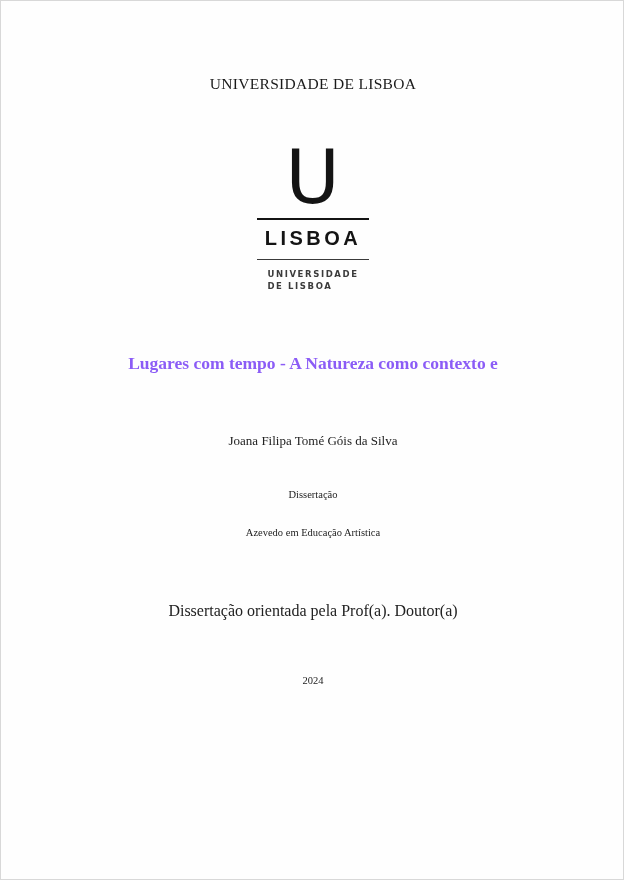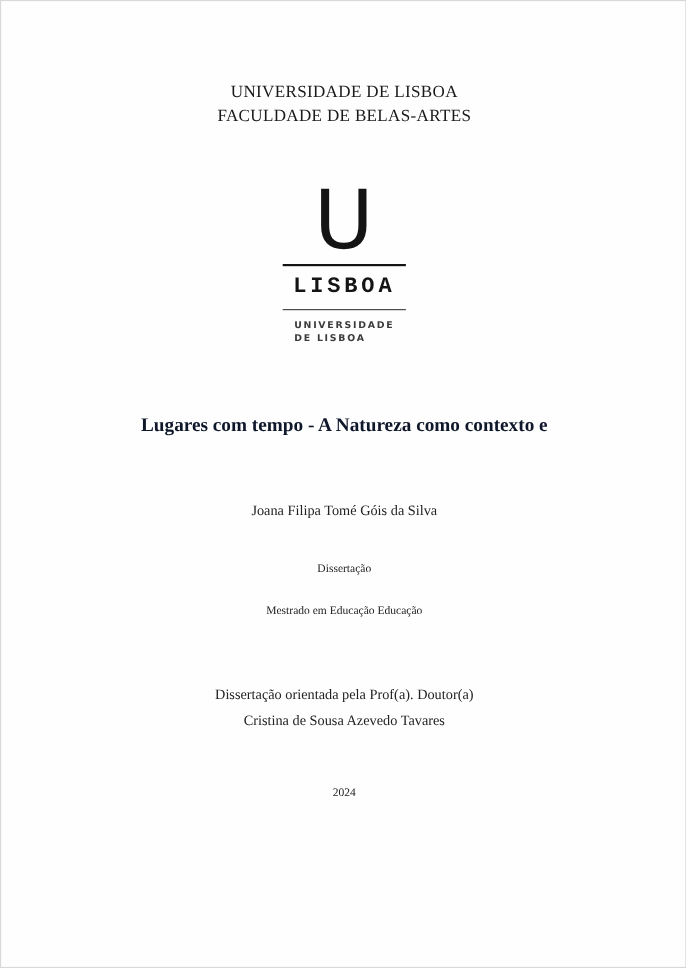--- a/index.html
+++ b/index.html
@@ -64,21 +64,21 @@
     letter-spacing: 1px;
     color: #141414;
   }
   .logo-rule {
     width: 112px;
     height: 2px;
     background: #141414;
     margin-top: 6px;
   }
   .logo-lisboa {
-    font-family: Liberation Mono, monospace;
+    font-family: Liberation Sans, sans-serif;
     font-size: 20px;
     font-weight: 700;
     letter-spacing: 3.5px;
     margin-top: 7px;
     color: #141414;
     text-align: right;
   }
   .logo-rule2 {
     width: 112px;
     height: 1px;
@@ -98,21 +98,21 @@
 
   
   .title {
     margin-top: 54px;
     width: 460px;
     text-align: center;
     font-family: "Liberation Serif", serif;
     font-size: 17.5px;
     font-weight: bold;
     line-height: 2.0;
-    color: #0f172a;
+    color: #8b5cf6;
   }
 
   .author {
     margin-top: 52px;
     font-size: 13px;
     color: #222;
   }
 
   .kind {
     margin-top: 40px;
@@ -122,42 +122,41 @@
   }
   .course {
     margin-top: 27px;
     font-size: 10.5px;
     text-align: center;
     color: #222;
   }
 
   .advisor {
     margin-top: 58px;
-    font-size: 13px;
+    font-size: 16px;
     text-align: center;
     line-height: 1.9;
     color: #222;
   }
 
   .year {
     margin-top: 48px;
     font-size: 10.5px;
     text-align: right;
     color: #222;
   }
 </style>
 </head>
 <body>
 
 <div class="page">
   <div class="content">
 
     <div class="institution">
       <div>UNIVERSIDADE DE LISBOA</div>
-      <div>FACULDADE DE BELAS-ARTES</div>
     </div>
 
     <div class="logo">
       <div class="logo-u">U</div>
       <div class="logo-rule"></div>
       <div class="logo-lisboa">LISBOA</div>
       <div class="logo-rule2"></div>
       <div class="logo-sub">
         <div>UNIVERSIDADE</div>
         <div>DE LISBOA</div>
@@ -165,23 +164,22 @@
     </div>
 
     <div class="title">
       <div>Lugares com tempo - A Natureza como contexto e</div>
     </div>
 
     <div class="author">Joana Filipa Tomé Góis da Silva</div>
 
     <div class="kind">Dissertação</div>
 
-    <div class="course">Mestrado em Educação Educação</div>
+    <div class="course">Azevedo em Educação Artística</div>
 
     <div class="advisor">
       <div>Dissertação orientada pela Prof(a). Doutor(a)</div>
-      <div>Cristina de Sousa Azevedo Tavares</div>
     </div>
 
     <div class="year">2024</div>
 
   </div>
 </div>
 
 </body></html>

